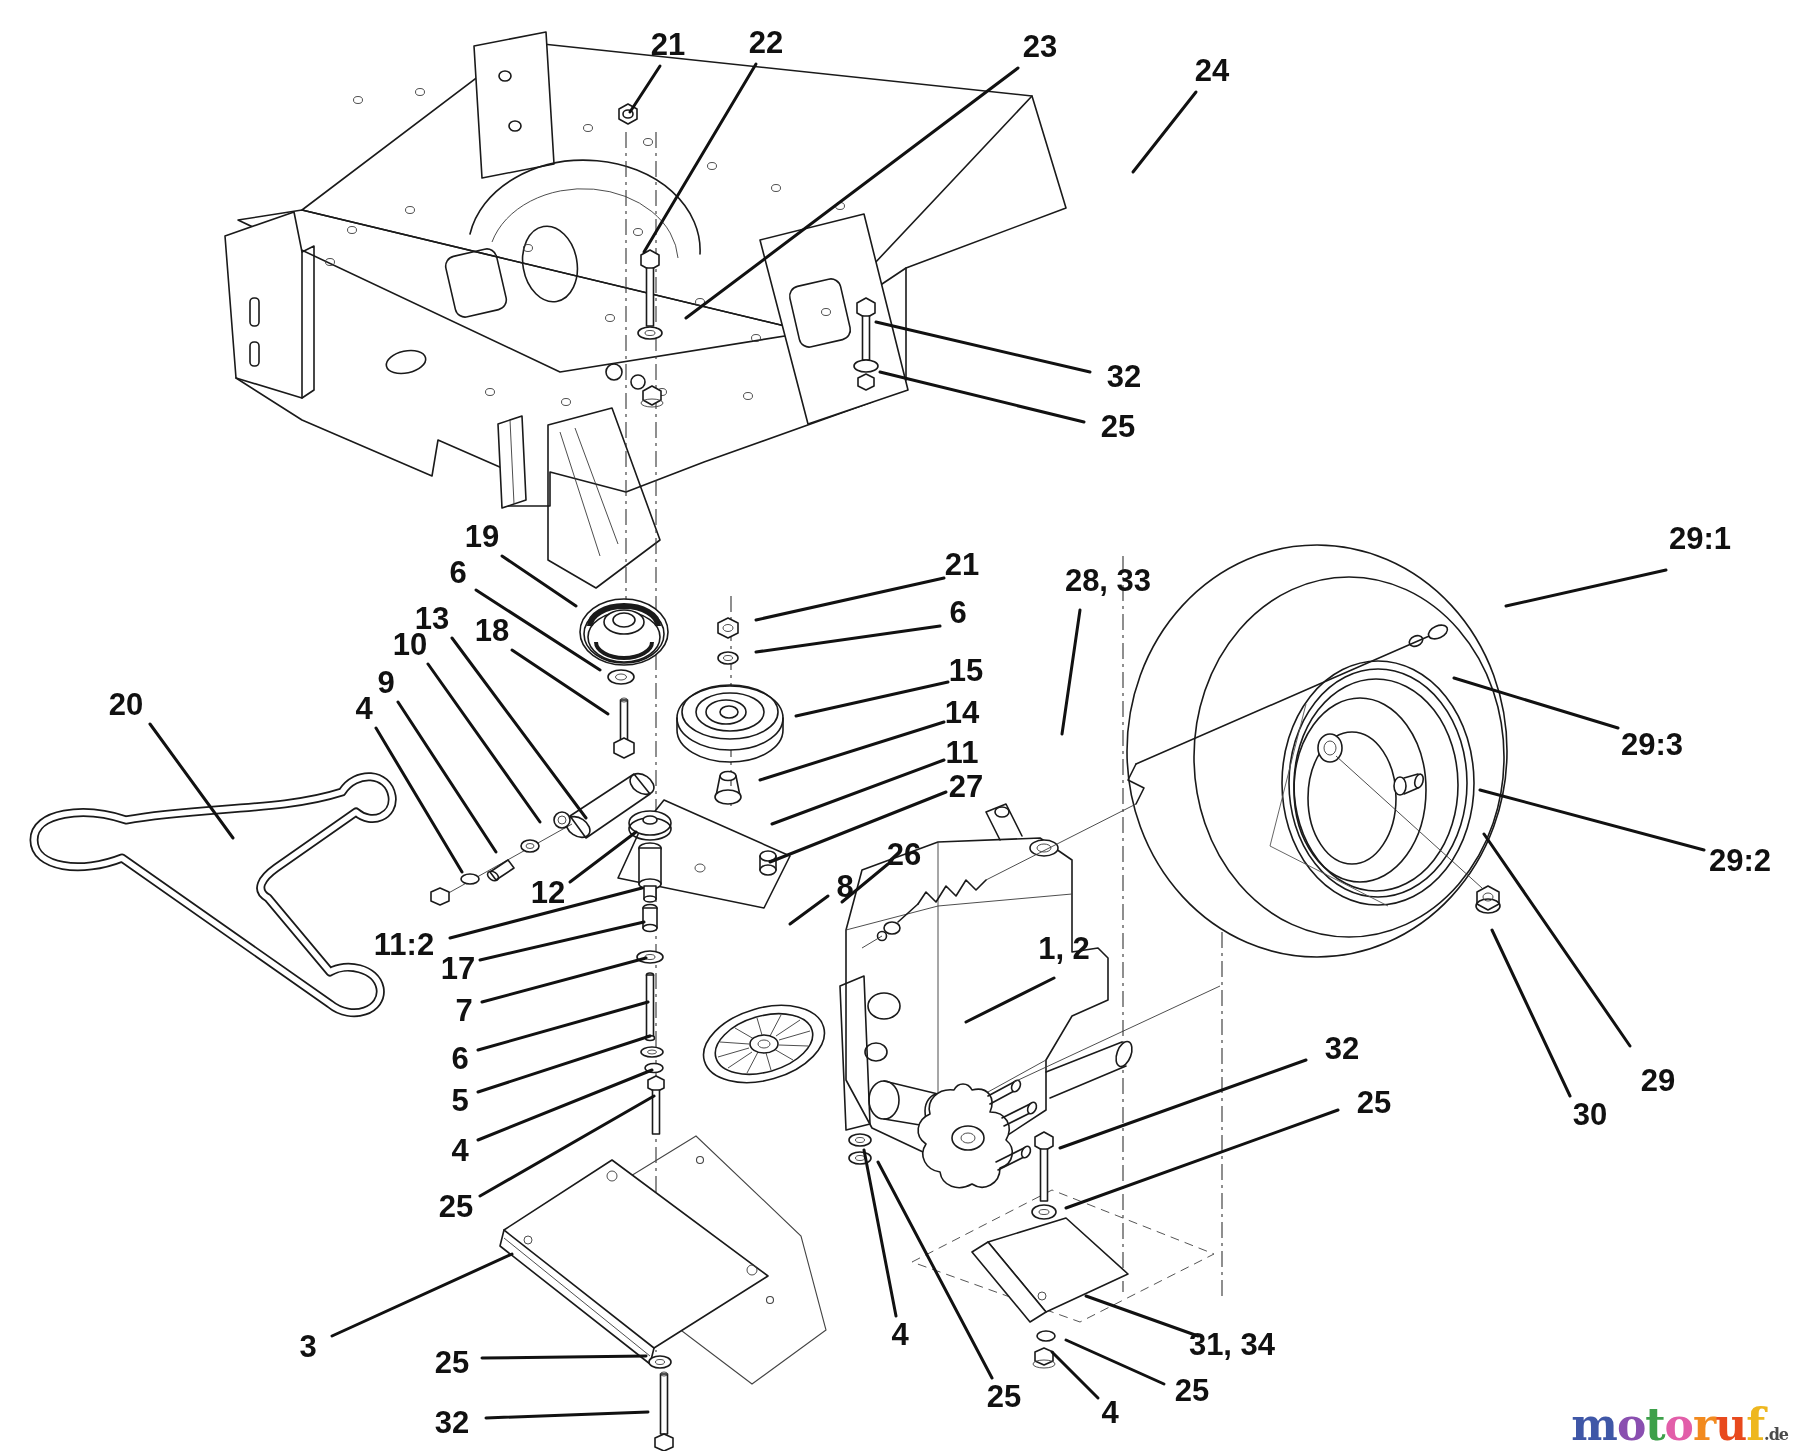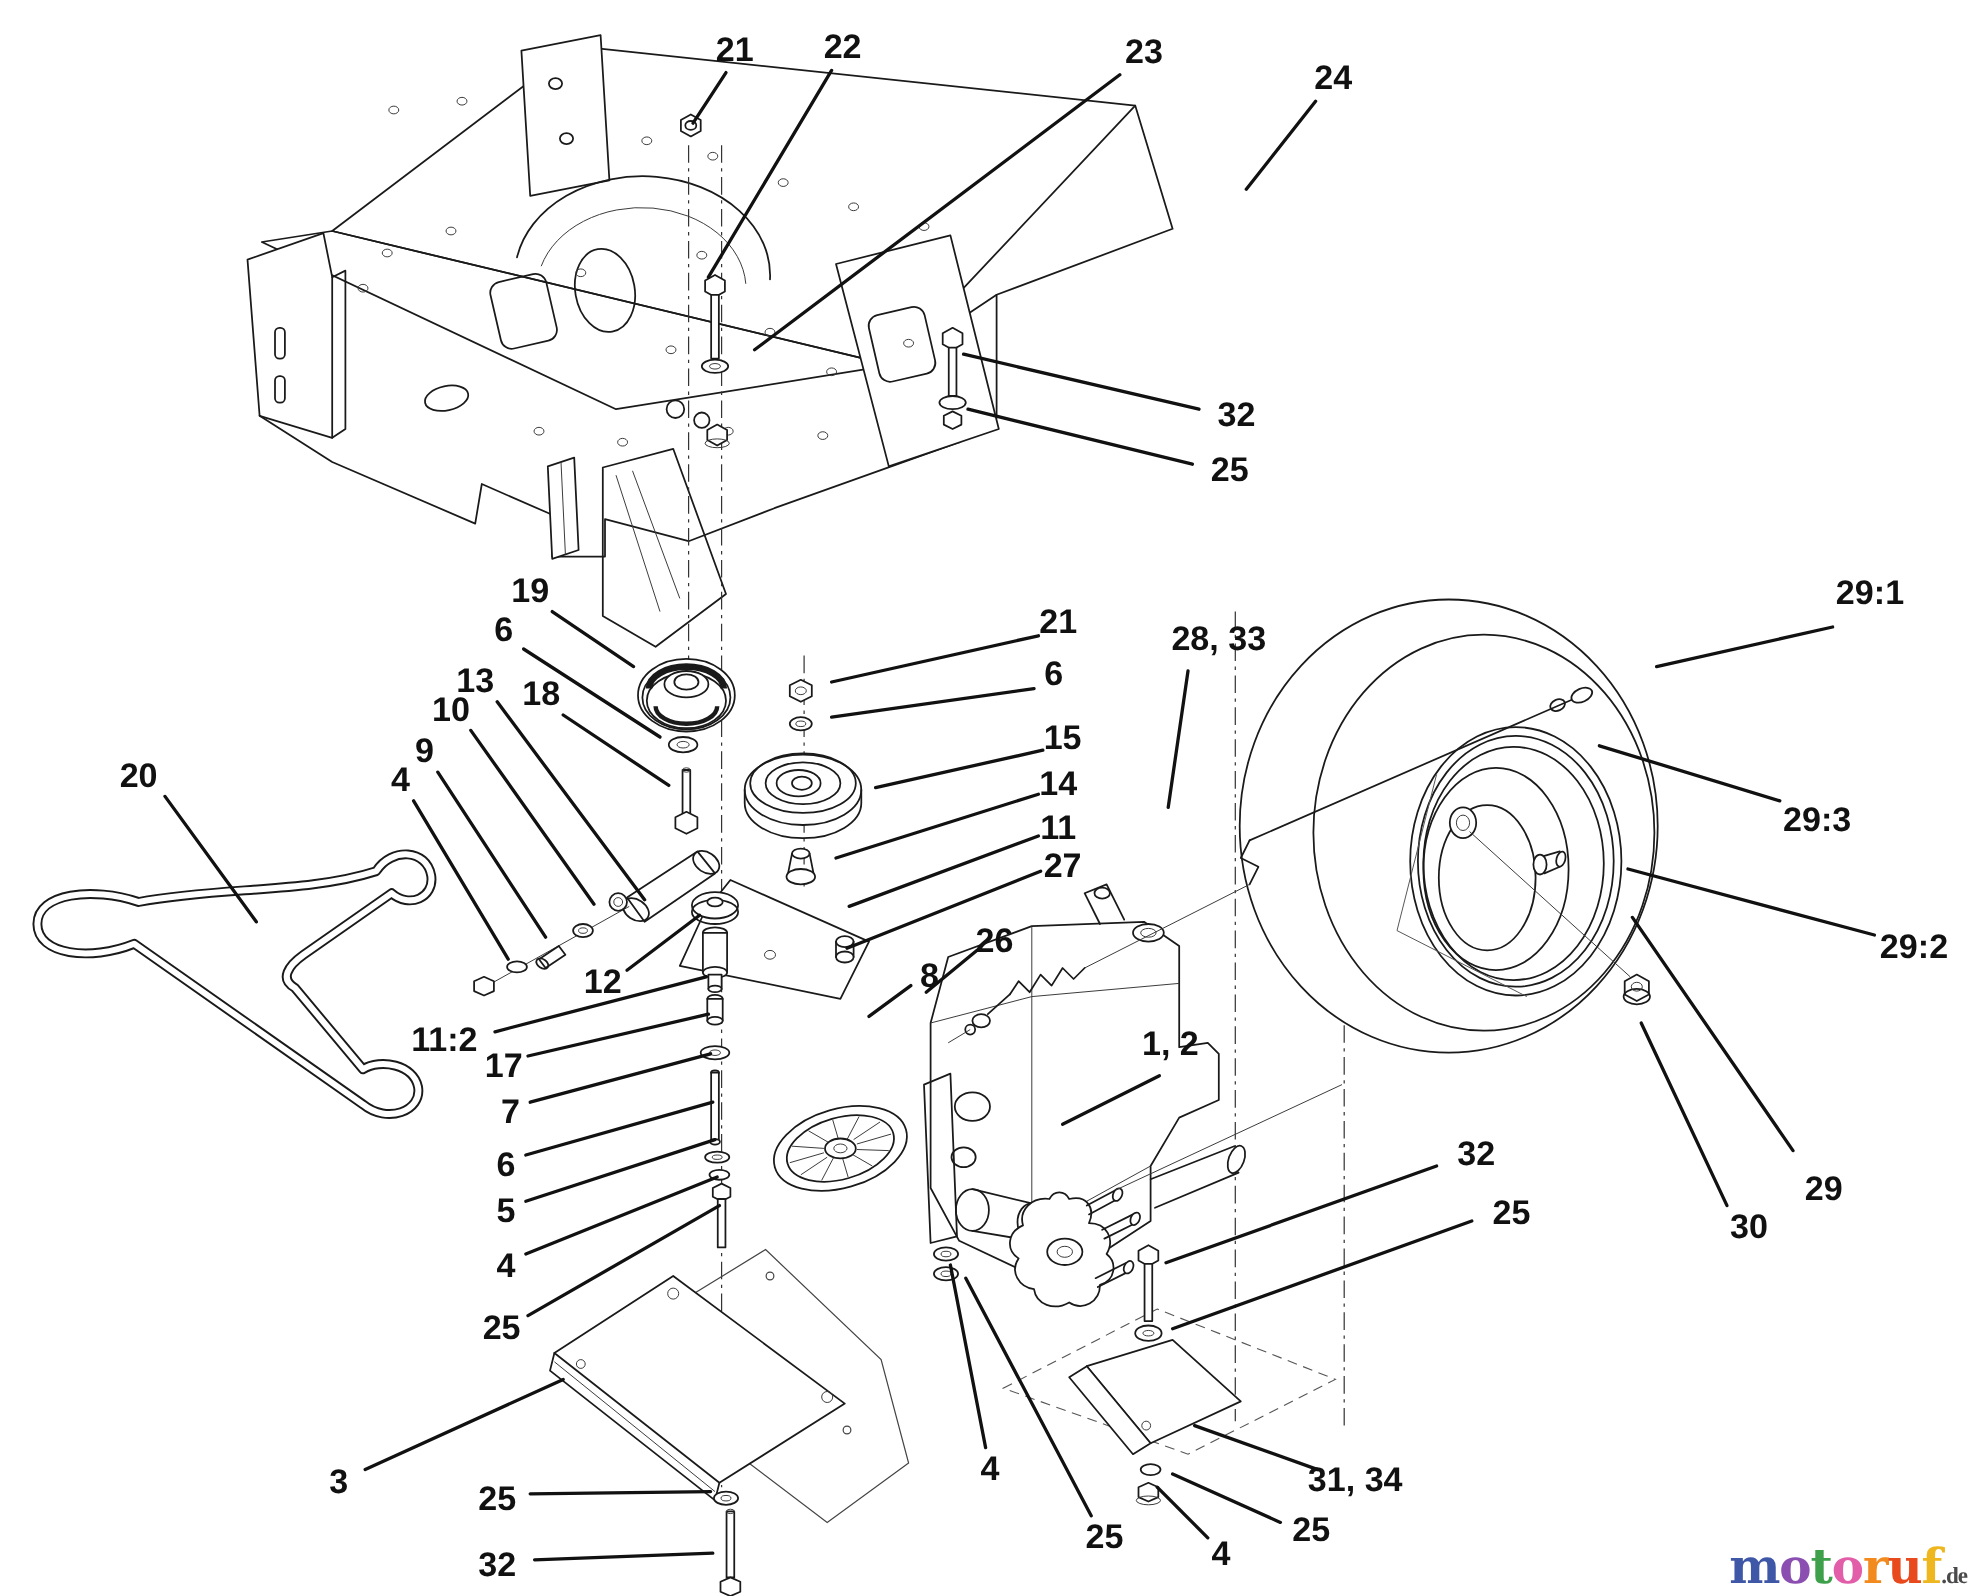--- a/index.html
+++ b/index.html
@@ -11,21 +11,21 @@
   .thin {fill:none;stroke:#3a3a3a;stroke-width:0.9;}
   .lite {fill:none;stroke:#444;stroke-width:1.1;}
   .cl   {fill:none;stroke:#333;stroke-width:1.1;stroke-dasharray:16 5 3 5;}
   .dash {fill:none;stroke:#555;stroke-width:1;stroke-dasharray:9 6;}
   .leader{stroke:#111;stroke-width:3;stroke-linecap:round;}
   .lbl  {font:bold 31px "Liberation Sans",sans-serif;fill:#111;text-anchor:middle;}
   .belt-casing{fill:none;stroke:#1a1a1a;stroke-width:9;stroke-linejoin:round;}
   .belt-core  {fill:none;stroke:#ffffff;stroke-width:5.5;stroke-linejoin:round;}
   .logo{position:absolute;right:12px;bottom:4px;font-family:"DejaVu Serif",serif;
         font-weight:bold;font-size:44px;letter-spacing:-1px;line-height:1;}
-  .logo .suffix{font-size:21px;font-weight:bold;font-family:Liberation Serif, serif;}
+  .logo .suffix{font-size:16px;font-weight:bold;}
 </style>
 </head>
 <body>
 
 <div class="canvas">
 <svg width="1800" height="1451" viewBox="0 0 1800 1451">
 
   <g>
     <path class="ol" d="M302,210 L524,42 L1032,96 L810,332 Z"></path>
     <path class="ol" d="M238,220 L302,210 L810,332 L560,372 Z"></path>

